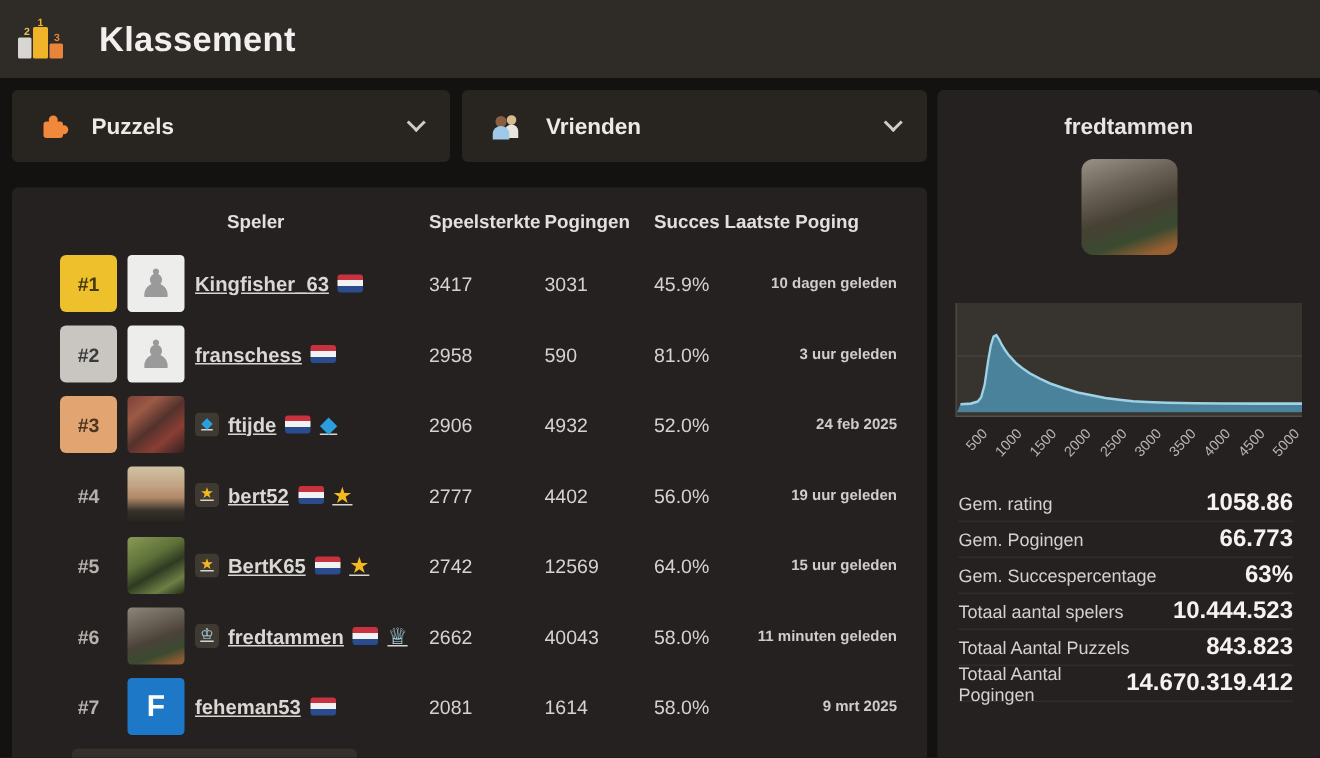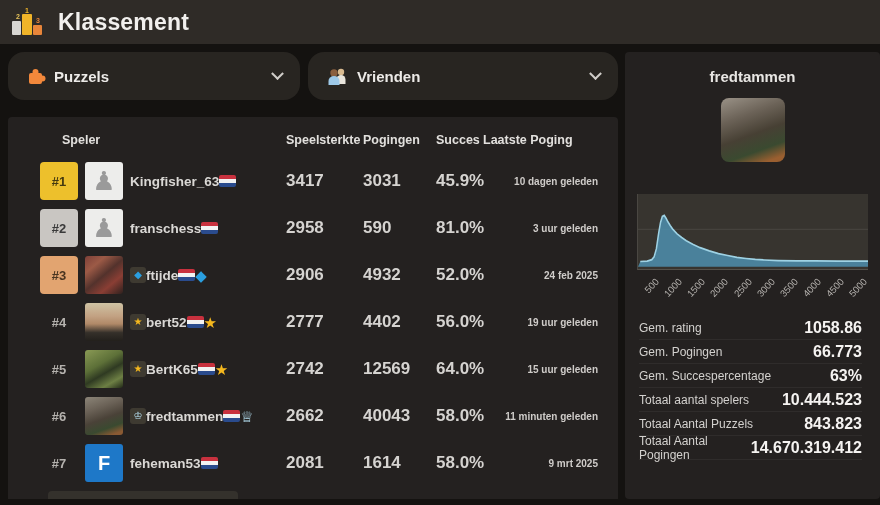--- a/index.html
+++ b/index.html
@@ -4,33 +4,33 @@
 <style>
   * { box-sizing: border-box; margin: 0; padding: 0; }
   html,body { width:880px; height:505px; overflow:hidden; }
   body {
     background:#141210;
     font-family:"Liberation Sans","DejaVu Sans",sans-serif;
     color:#d7d5d2;
   }
   
   .top-header {
-    height:44px; background:#2f2b27;
-    display:flex; align-items:center; gap:14px; padding-left:10px;
+    height:52px; background:#2f2b27;
+    display:flex; align-items:center; gap:22px; padding-left:10px;
   }
   .top-header h1 { font-size:23px; font-weight:bold; color:#f2f0ee; letter-spacing:.2px; }
   .podium { width:34px; height:32px; display:block; }
   
   .main { display:flex; padding:8px 0 0 8px; gap:7px; height:455px; }
   .left-col { width:610px; display:flex; flex-direction:column; }
   
   .filters { display:flex; gap:8px; height:48px; }
   .drop {
-    background:#282521; border:none; border-radius:16px; cursor:pointer;
-    display:flex; align-items:center; gap:8px; padding:0 18px;
+    background:#282521; border:none; border-radius:4px; cursor:pointer;
+    display:flex; align-items:center; gap:15px; padding:0 18px;
     color:#eceae7; font-size:15px; font-weight:600;
     font-family:"Liberation Sans","DejaVu Sans",sans-serif;
   }
   .drop-a { width:292px; }
   .drop-b { flex:1; }
   .chev {
     margin-left:auto; width:9px; height:9px;
     border-right:2px solid #d0cdc9; border-bottom:2px solid #d0cdc9;
     transform:rotate(45deg) translate(-2px,-2px);
   }
@@ -38,21 +38,21 @@
   .table-panel {
     margin-top:17px; background:#242120; border-radius:4px 4px 0 0;
     flex:1; overflow:hidden;
   }
   .grid-row {
     display:grid;
     grid-template-columns:38px 38px 1fr 70px 66px 40px 115px;
     column-gap:7px; padding:0 20px 0 32px; align-items:center;
   }
   .thead { height:45px; font-size:12.5px; font-weight:bold; color:#e2e0dd; }
-  .thead .c-speler { grid-column:1 / 4; padding-left:22px; }
+  .thead .c-speler { grid-column:1 / 4; padding-left:22px;text-align:center; }
   .num-h, .num { text-align:left; }
   .trow { height:38px; margin-bottom:9px; cursor:pointer; }
   .trow:first-of-type { margin-top:2px; }
   .rank {
     width:38px; height:38px; border-radius:4px;
     display:flex; align-items:center; justify-content:center;
     font-size:13px; font-weight:bold; color:#b5b2ae;
   }
   .r-gold   { background:#edc02c; color:#453a10; }
   .r-silver { background:#c9c6c2; color:#3a3a3a; }
@@ -60,35 +60,35 @@
   .avatar {
     width:38px; height:38px; border-radius:3px; overflow:hidden;
     display:flex; align-items:center; justify-content:center;
   }
   .av-pawn { background:#ededeb; color:#9a9a9a; font-size:26px; line-height:1; }
   .av-crowd    { background:linear-gradient(140deg,#7d4038 0%,#9c5a46 25%,#53322c 50%,#8a3e34 72%,#2e211e 100%); }
   .av-portrait { background:linear-gradient(180deg,#cfc3a4 0%,#c2a182 35%,#b08968 55%,#35302a 78%,#23201c 100%); }
   .av-landscape{ background:linear-gradient(150deg,#8a9a55 0%,#5d7038 38%,#2f3a22 58%,#6d7f44 80%,#222a18 100%); }
   .av-desk     { background:linear-gradient(160deg,#8c8578 0%,#6b6257 30%,#4a4238 55%,#3a4a30 76%,#8a5a33 92%); }
   .av-letter   { background:#1e78c8; color:#fff; font-size:20px; font-weight:bold; }
-  .pname { display:flex; align-items:center; overflow:hidden; white-space:nowrap; }
+  .pname { display:flex; align-items:center; gap:6px; overflow:hidden; white-space:nowrap;text-decoration:underline; }
   .uname { font-size:13.5px; font-weight:600; color:#dad8d5; text-decoration:none; }
   .prebadge {
     width:16px; height:16px; border-radius:3px; background:#3e3a31; flex:0 0 auto;
     display:flex; align-items:center; justify-content:center; font-size:10px; line-height:1;
   }
   .posticon { font-size:15px; line-height:1; }
   .ic-star  { color:#f5b81e; }
   .ic-crown { color:#b6e0f2; }
   .ic-diamond { color:#2a9fe0; }
   .flag {
     width:17px; height:12px; border-radius:2px; flex:0 0 auto;
     background:linear-gradient(180deg,#c8313e 0 33%,#f2f2f2 33% 66%,#2a4b8d 66% 100%);
   }
-  .num { font-size:17px; font-weight:700; color:#d5d3d0; }
+  .num { font-size:13px; font-weight:400; color:#d5d3d0; }
   .lastcol { font-size:10px; font-weight:600; color:#cfccc9; text-align:right; white-space:nowrap; }
   .peek { height:9px; width:190px; margin-left:40px; background:#34312c; border-radius:4px 4px 0 0; }
   
   .sidebar {
     width:255px; background:#242120; border-radius:4px;
     padding:16px 0 0 0; height:447px;
   }
   .side-user { text-align:center; font-size:15px; font-weight:bold; color:#e8e6e3; margin-bottom:13px; }
   .side-avatar {
     width:64px; height:64px; margin:0 auto; border-radius:8px;

